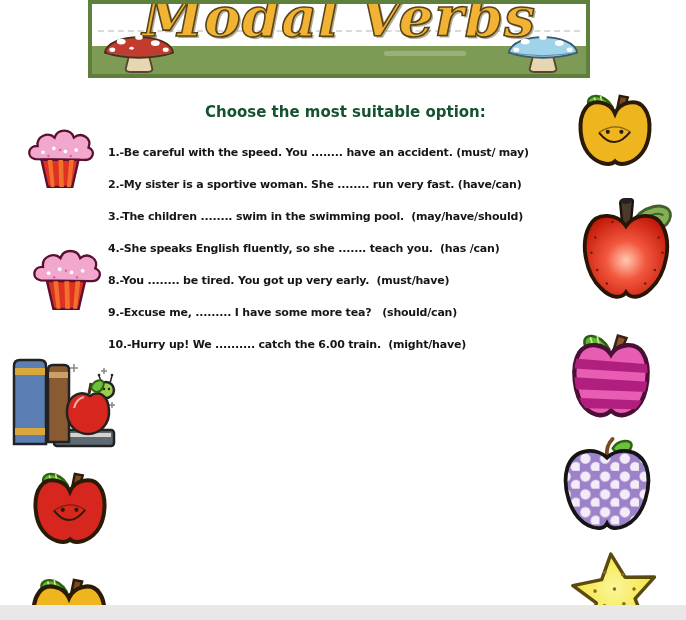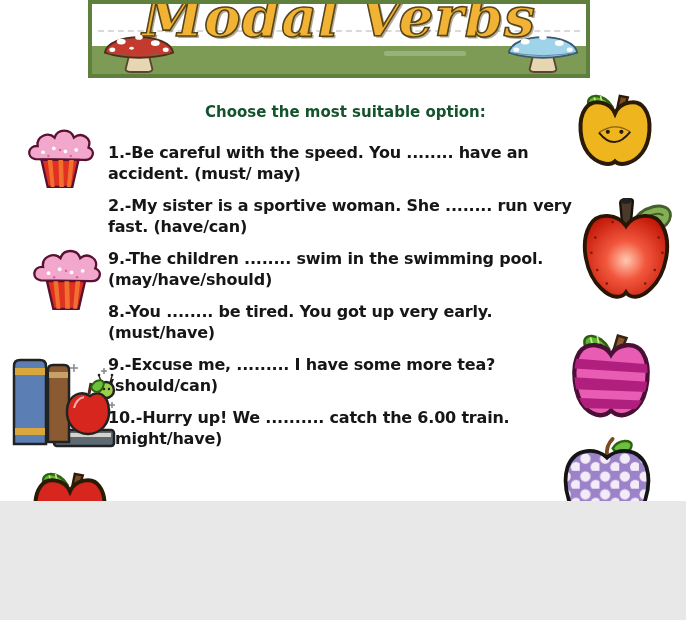--- a/index.html
+++ b/index.html
@@ -1,18 +1,18 @@
 <!DOCTYPE html>
 <html><head>
 <meta charset="utf-8">
 <style>
   * { margin:0; padding:0; box-sizing:border-box; }
   body { background:#e8e8e8; font-family:"DejaVu Sans", sans-serif; }
   .page {
-    position:relative; width:686px; height:501px; overflow:hidden;
+    position:relative; width:686px; height:605px; overflow:hidden;
     background:#ffffff; margin:0 auto;
   }
   
   .header {
     position:absolute; left:88px; top:0; width:502px; height:78px;
     background:#ffffff; border:4px solid #5f7f3c; overflow:hidden;
   }
   .header .band {
     position:absolute; left:0; right:0; bottom:0; height:28px;
     background:#7d9b55;
@@ -43,21 +43,21 @@
   }
   
   .instructions {
     position:absolute; left:205px; top:103px;
     font-size:15px; font-weight:bold; color:#14532d; white-space:pre-wrap;
   }
   .questions {
     position:absolute; left:108px; top:142px; width:478px;
   }
   .questions p {
-    font-size:16px; line-height:21px; margin:0 0 11px 0;
+    font-size:11px; line-height:21px; margin:0 0 11px 0;
     color:#161616; letter-spacing:-0.2px; white-space:pre-wrap;
     font-weight:bold;
   }
   
   .deco { position:absolute; }
   .d-cupcake1 { left:20px;  top:116px; width:80px; height:74px; }
   .d-cupcake2 { left:26px;  top:236px; width:80px; height:76px; }
   .d-books    { left:4px;   top:356px; width:112px; height:96px; z-index:3; }
   .d-redapple { left:30px;  top:468px; width:80px; height:82px; }
   .d-yelapple-l { left:28px; top:574px; width:82px; height:84px; }
@@ -101,21 +101,22 @@
       <ellipse cx="14" cy="28" rx="4" ry="3" fill="#fff"></ellipse>
       <ellipse cx="86" cy="28" rx="4" ry="3" fill="#fff"></ellipse>
     </svg>
   </div>
 
   <div class="instructions">Choose the most suitable option:</div>
 
   <div class="questions">
     <p>1.-Be careful with the speed. You ........ have an accident. (must/ may)</p>
     <p>2.-My sister is a sportive woman. She ........ run very fast. (have/can)</p>
-    <p>9.-The children ........ swim in the swimming pool.  (may/have/should)</p>
+    <p>3.-The children ........ swim in the swimming pool.  (may/have/should)</p>
+    <p>4.-She speaks English fluently, so she ....... teach you.  (has /can)</p>
     <p>8.-You ........ be tired. You got up very early.  (must/have)</p>
     <p>9.-Excuse me, ......... I have some more tea?   (should/can)</p>
     <p>10.-Hurry up! We .......... catch the 6.00 train.  (might/have)</p>
   </div>
 
   <svg class="deco d-cupcake1" viewBox="0 0 100 96">
     <path d="M50 36 C 46 25, 31 25, 33 35 C 34 42, 44 47, 50 52 C 56 47, 66 42, 67 35 C 69 25, 54 25, 50 36 Z" fill="#D9117E" stroke="#7A0A48" stroke-width="3"></path>
     <path d="M18 56 C 6 54, 8 38, 21 39 C 19 26, 35 20, 43 28 C 47 16, 64 16, 68 28 C 78 20, 92 29, 87 41 C 97 45, 93 58, 81 57 Z" fill="#F2A8CC" stroke="#5A1030" stroke-width="3"></path>
     <circle cx="28" cy="47" r="2.4" fill="#fff"></circle>
       <circle cx="42" cy="42" r="2.4" fill="#fff"></circle>

